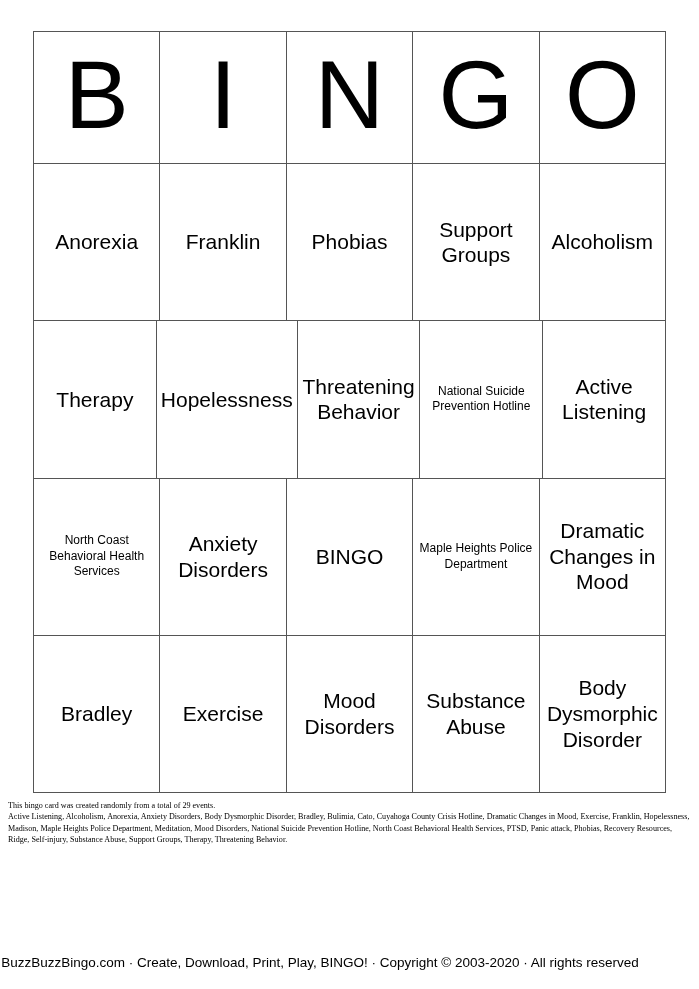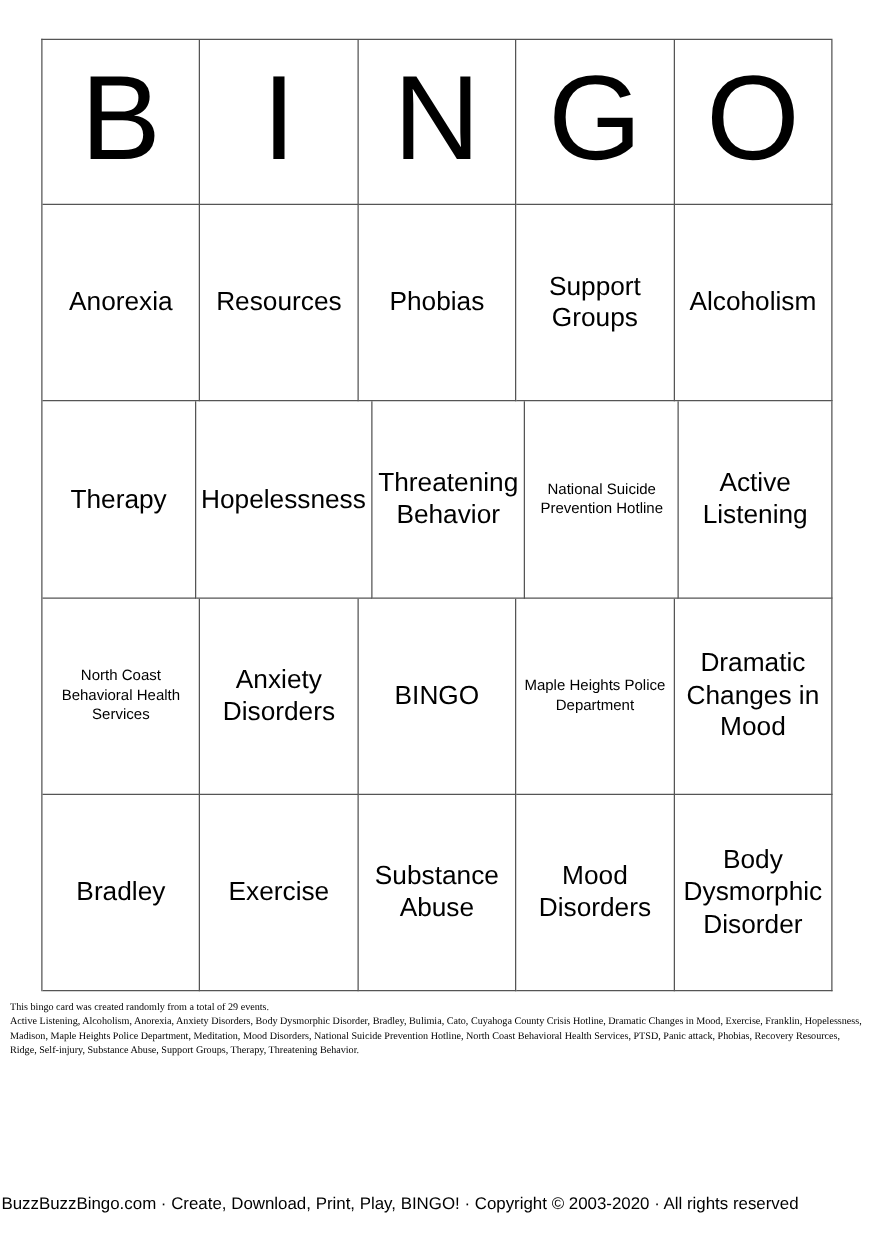--- a/index.html
+++ b/index.html
@@ -128,21 +128,21 @@
       <div class="header-cell">O</div>
     </div>
 
     <div class="grid-body">
 
       <div class="grid-row">
         <div class="cell">
             <span class="cell-text">Anorexia</span>
           </div>
         <div class="cell">
-            <span class="cell-text">Resources</span>
+            <span class="cell-text">Franklin</span>
           </div>
         <div class="cell">
             <span class="cell-text">Phobias</span>
           </div>
         <div class="cell">
             <span class="cell-text">Support Groups</span>
           </div>
         <div class="cell">
             <span class="cell-text">Alcoholism</span>
           </div>
@@ -185,24 +185,24 @@
       </div>
 
       <div class="grid-row">
         <div class="cell">
             <span class="cell-text">Bradley</span>
           </div>
         <div class="cell">
             <span class="cell-text">Exercise</span>
           </div>
         <div class="cell">
+            <span class="cell-text">Mood Disorders</span>
+          </div>
+        <div class="cell">
             <span class="cell-text">Substance Abuse</span>
-          </div>
-        <div class="cell">
-            <span class="cell-text">Mood Disorders</span>
           </div>
         <div class="cell">
             <span class="cell-text">Body Dysmorphic Disorder</span>
           </div>
       </div>
 
 
     </div>
   </div>
 

